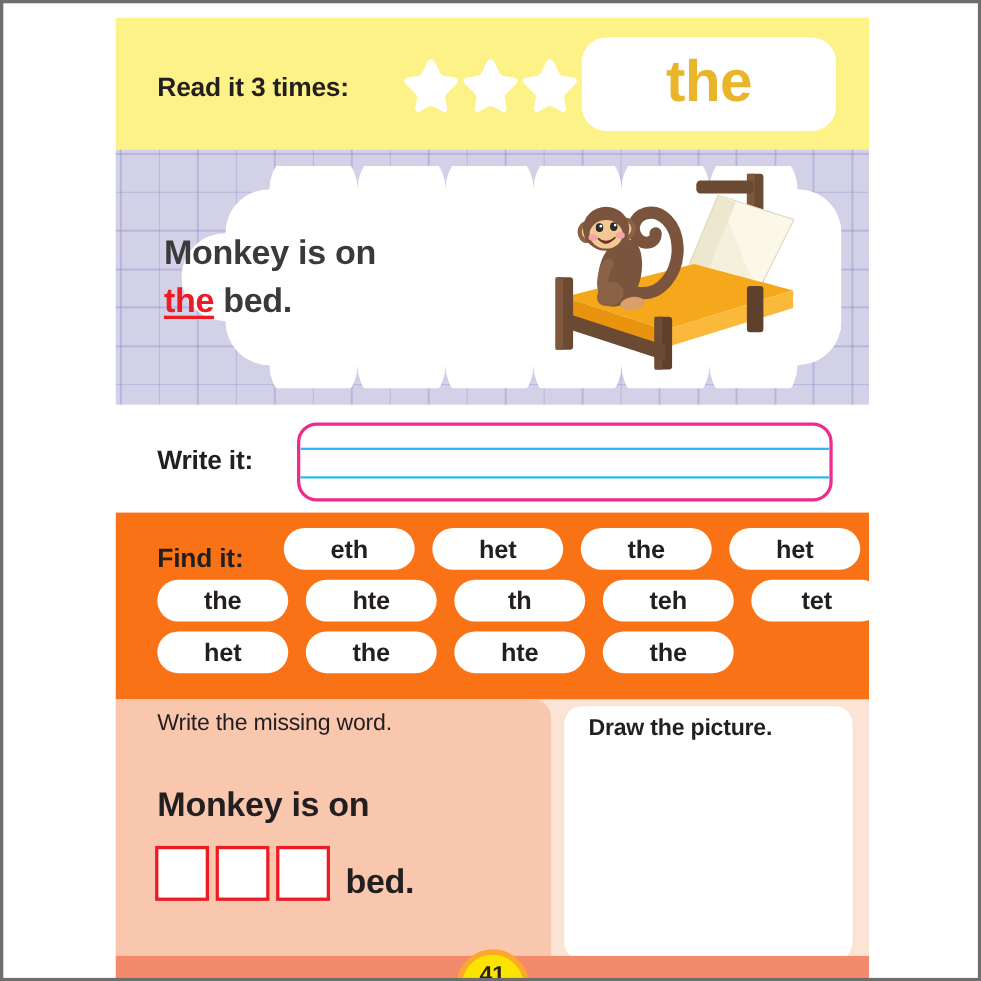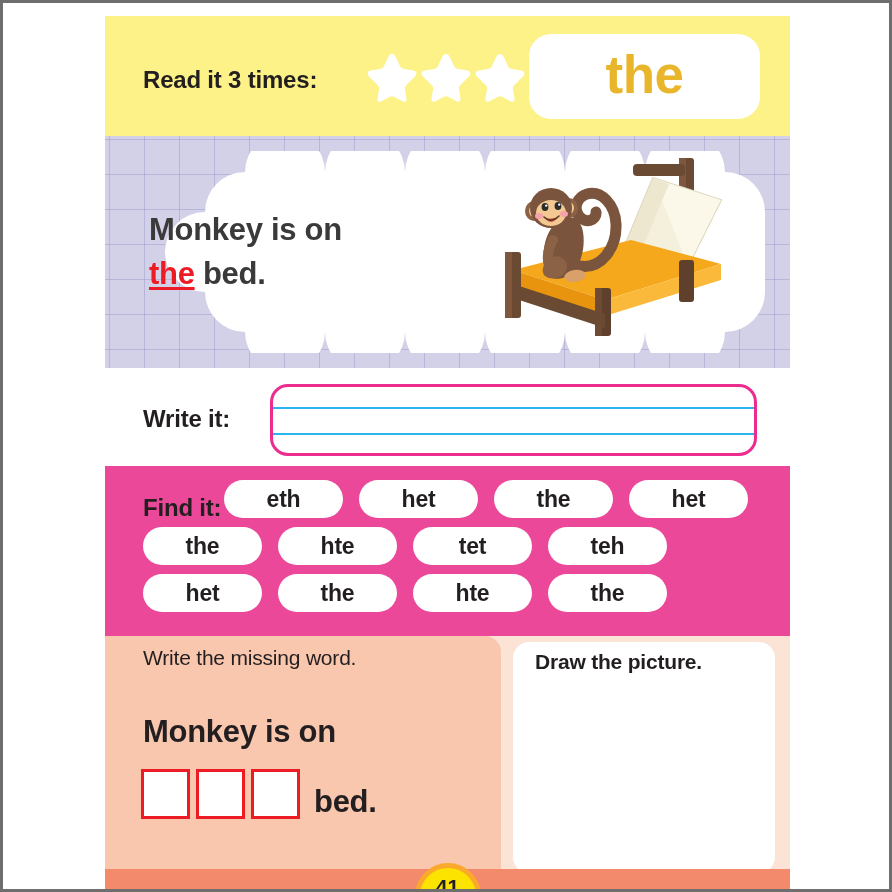--- a/index.html
+++ b/index.html
@@ -178,21 +178,21 @@
   }
   .write-rule.r1 { top: 20px; }
   .write-rule.r2 { top: 46px; }
 
   
   .find-band {
     position: absolute;
     left: 0; top: 450px;
     width: 685px;
     height: 170px;
-    background: #ec4899;
+    background: #f97316;
   }
   .find-label {
     position: absolute;
     left: 38px;
     top: 28px;
     font-size: 24px;
     font-weight: bold;
     color: #231f20;
     letter-spacing: -0.2px;
   }
@@ -200,21 +200,21 @@
     position: absolute;
     left: 0; top: 14px;
     width: 685px;
   }
   .find-row {
     display: flex;
     gap: 16px;
     margin-bottom: 9px;
     padding-left: 38px;
   }
-  .find-row.row1 { justify-content: flex-end; padding-right: 42px; padding-left: 0; align-items: flex-end; }
+  .find-row.row1 { justify-content: flex-end; padding-right: 8px; padding-left: 0; align-items: flex-end; }
   .find-row.row2, .find-row.row3 { justify-content: flex-start; padding-left: 38px; }
   .chip {
     width: 119px;
     height: 38px;
     background: #ffffff;
     border-radius: 19px;
     display: flex;
     align-items: center;
     justify-content: center;
     font-size: 23px;
@@ -453,22 +453,23 @@
     <div class="find-rows">
       <div class="find-row row1">
         <div class="chip">eth</div>
         <div class="chip">het</div>
         <div class="chip">the</div>
         <div class="chip">het</div>
       </div>
       <div class="find-row row2">
         <div class="chip">the</div>
         <div class="chip">hte</div>
+        <div class="chip">th</div>
+        <div class="chip">teh</div>
         <div class="chip">tet</div>
-        <div class="chip">teh</div>
       </div>
       <div class="find-row row3">
         <div class="chip">het</div>
         <div class="chip">the</div>
         <div class="chip">hte</div>
         <div class="chip">the</div>
       </div>
     </div>
   </div>
 

